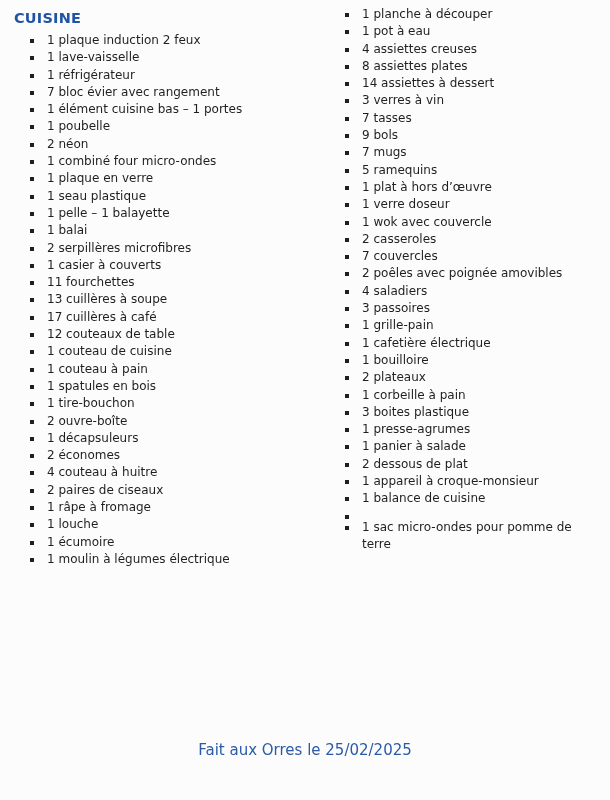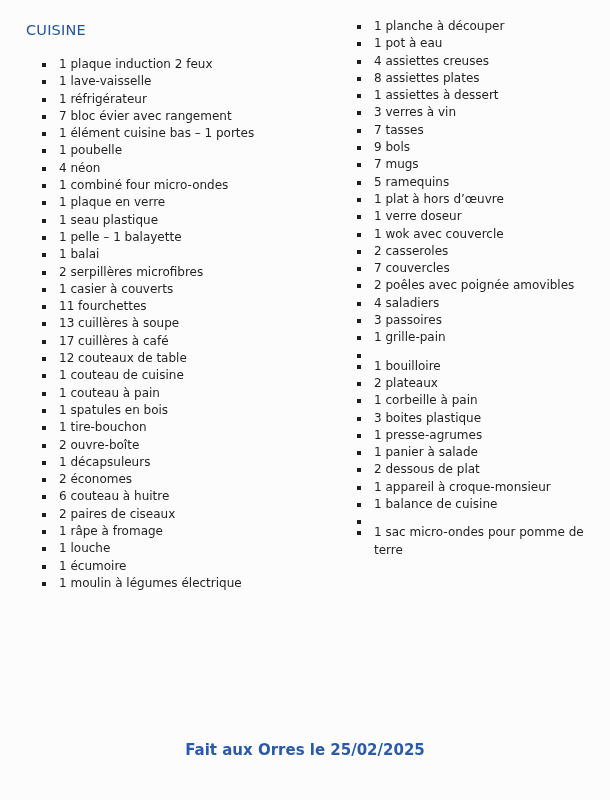--- a/index.html
+++ b/index.html
@@ -12,30 +12,30 @@
     overflow: hidden;
   }
   .columns {
     display: flex;
     align-items: flex-start;
     padding: 5px 0 0 10px;
   }
   .col-left { width: 325px; }
   .col-right { width: 270px; padding-top: 1px; }
   .title {
-    margin: 16px;
+    margin: 4px;
     font-size: 14.5px;
-    font-weight: normal;
+    font-weight: bold;
     letter-spacing: 0.2px;
     line-height: 19px;
     color: #2155a4;
   }
   .list {
     list-style: none;
-    margin: 12px;
+    margin: 0;
     padding: 0;
   }
   .item {
     display: flex;
     align-items: flex-start;
     font-size: 12px;
     line-height: 17.3px;
     color: #1f1f1f;
   }
   .bullet {
@@ -51,21 +51,21 @@
     max-width: 225px;
   }
   .col-left .item-text { max-width: 280px; }
   .footer {
     position: absolute;
     left: 0;
     right: 0;
     top: 741px;
     text-align: center;
     font-size: 15px;
-    font-weight: bold;
+    font-weight: normal;
     line-height: 18px;
     color: #2a5aa9;
   }
 </style>
 </head>
 <body>
 
 <div class="page">
   <div class="columns">
     <div class="col-left">
@@ -98,21 +98,21 @@
             <span class="item-text">1 élément cuisine bas – 1 portes</span>
           </li>
 
           <li class="item">
             <span class="bullet"></span>
             <span class="item-text">1 poubelle</span>
           </li>
 
           <li class="item">
             <span class="bullet"></span>
-            <span class="item-text">4 néon</span>
+            <span class="item-text">2 néon</span>
           </li>
 
           <li class="item">
             <span class="bullet"></span>
             <span class="item-text">1 combiné four micro-ondes</span>
           </li>
 
           <li class="item">
             <span class="bullet"></span>
             <span class="item-text">1 plaque en verre</span>
@@ -193,21 +193,21 @@
             <span class="item-text">1 décapsuleurs</span>
           </li>
 
           <li class="item">
             <span class="bullet"></span>
             <span class="item-text">2 économes</span>
           </li>
 
           <li class="item">
             <span class="bullet"></span>
-            <span class="item-text">6 couteau à huitre</span>
+            <span class="item-text">4 couteau à huitre</span>
           </li>
 
           <li class="item">
             <span class="bullet"></span>
             <span class="item-text">2 paires de ciseaux</span>
           </li>
 
           <li class="item">
             <span class="bullet"></span>
             <span class="item-text">1 râpe à fromage</span>
@@ -247,21 +247,21 @@
             <span class="item-text">4 assiettes creuses</span>
           </li>
 
           <li class="item">
             <span class="bullet"></span>
             <span class="item-text">8 assiettes plates</span>
           </li>
 
           <li class="item">
             <span class="bullet"></span>
-            <span class="item-text">1 assiettes à dessert</span>
+            <span class="item-text">14 assiettes à dessert</span>
           </li>
 
           <li class="item">
             <span class="bullet"></span>
             <span class="item-text">3 verres à vin</span>
           </li>
 
           <li class="item">
             <span class="bullet"></span>
             <span class="item-text">7 tasses</span>
@@ -323,20 +323,21 @@
             <span class="item-text">3 passoires</span>
           </li>
 
           <li class="item">
             <span class="bullet"></span>
             <span class="item-text">1 grille-pain</span>
           </li>
 
           <li class="item">
             <span class="bullet"></span>
+            <span class="item-text">1 cafetière électrique</span>
           </li>
 
           <li class="item">
             <span class="bullet"></span>
             <span class="item-text">1 bouilloire</span>
           </li>
 
           <li class="item">
             <span class="bullet"></span>
             <span class="item-text">2 plateaux</span>

